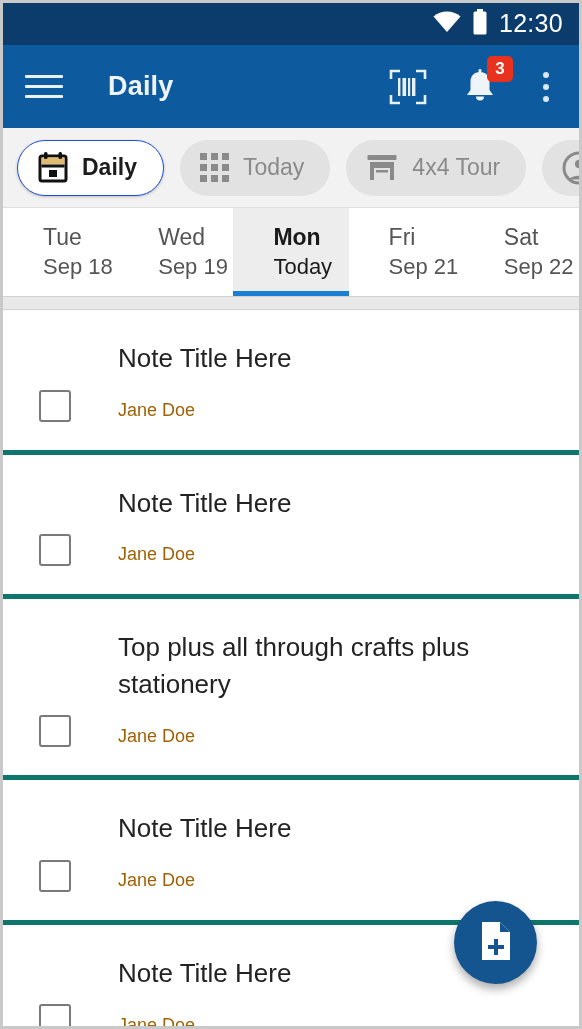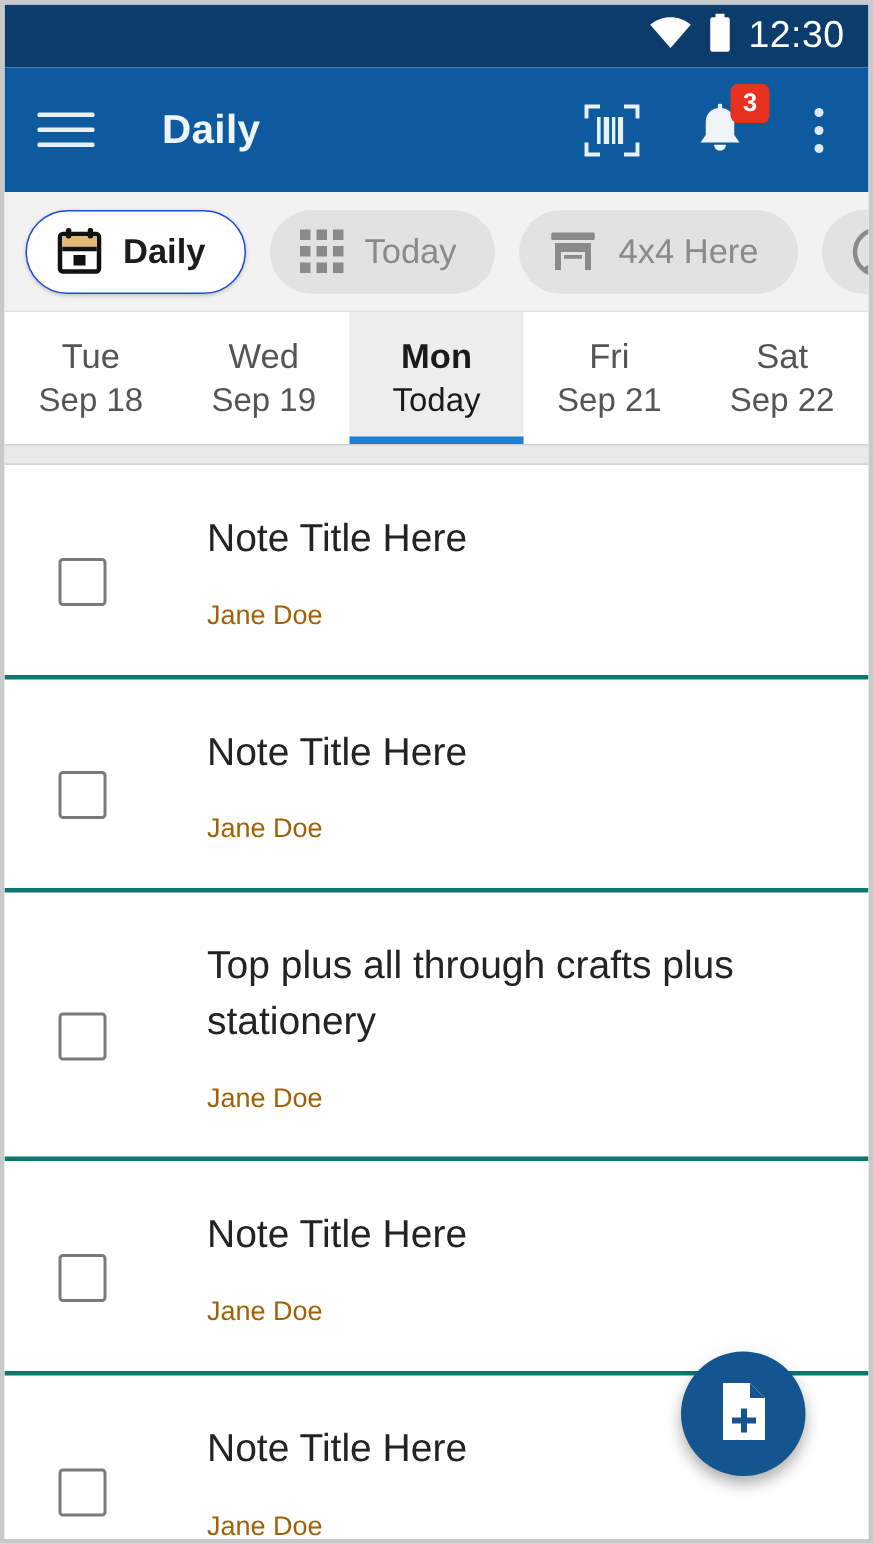--- a/index.html
+++ b/index.html
@@ -167,26 +167,27 @@
   
   .date-tabs {
     display: flex;
     height: 88px;
     background: #ffffff;
   }
   .date-tab {
     flex: 1 0 0;
     display: flex;
     flex-direction: column;
-    align-items: center;
+    align-items: flex-start;
     justify-content: center;
     gap: 4px;
     position: relative;
     cursor: pointer;
     color: #555555;
+    padding-left: 40px;
   }
   .date-tab .dow { font-size: 23px; line-height: 1.1; }
   .date-tab .dat { font-size: 22px; line-height: 1.1; }
   .date-tab.selected {
     background: #ededed;
     color: #1a1a1a;
   }
   .date-tab.selected .dow { font-weight: 700; }
   .date-tab.selected::after {
     content: "";
@@ -201,26 +202,25 @@
     border-top: 1px solid #d2d2d2;
     border-bottom: 1px solid #d2d2d2;
   }
 
   
   .note-list {
     background: #ffffff;
   }
   .note-item {
     display: flex;
-    align-items: center;
+    align-items: flex-end;
     padding: 30px 20px 28px 36px;
-    border-bottom: 3px solid #0f766e;
+    border-bottom: 5px solid #0f766e;
     cursor: pointer;
     min-height: 110px;
-    gap: 20px;
   }
   .checkbox {
     flex: 0 0 auto;
     width: 32px;
     height: 32px;
     border: 2px solid #7a7a7a;
     border-radius: 3px;
     background: #fff;
     margin-top: 14px;
     cursor: pointer;
@@ -355,21 +355,21 @@
     </div>
 
     <div class="chip">
       <span class="chip-icon">
         <svg width="32" height="30" viewBox="0 0 32 30" aria-hidden="true">
           <rect x="1.5" y="2" width="29" height="5" rx="1" fill="#8a8a8a"></rect>
           <path d="M4 9 H28 V27 H24 V15 H8 V27 H4 Z" fill="#8a8a8a"></path>
           <rect x="10" y="17" width="12" height="2.5" fill="#8a8a8a"></rect>
         </svg>
       </span>
-      <span>4x4 Here</span>
+      <span>4x4 Tour</span>
     </div>
 
     <div class="chip">
       <span class="chip-icon">
         <svg width="34" height="34" viewBox="0 0 34 34" aria-hidden="true">
           <circle cx="17" cy="17" r="15" fill="none" stroke="#8a8a8a" stroke-width="3"></circle>
           <circle cx="17" cy="13" r="4.2" fill="#8a8a8a"></circle>
           <path d="M7.5 28.5 C9.5 23.5 24.5 23.5 26.5 28.5 Z" fill="#8a8a8a"></path>
         </svg>
       </span>

